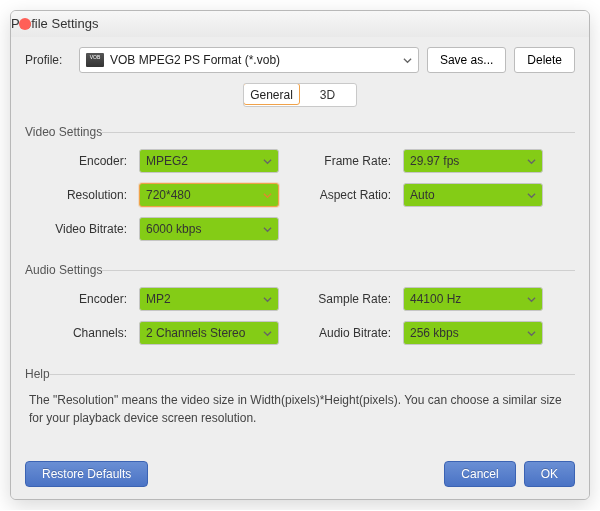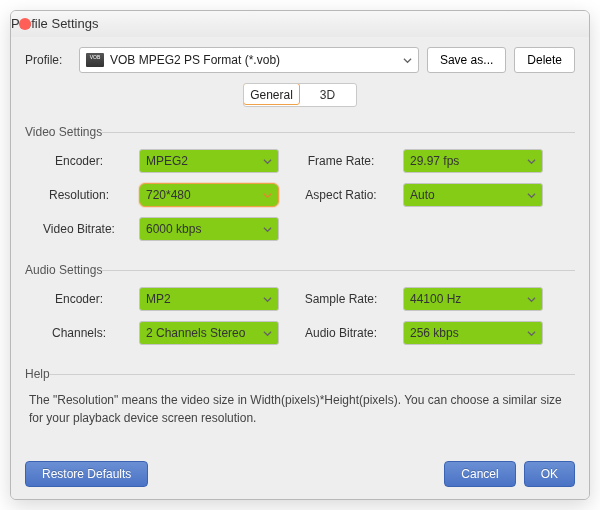--- a/index.html
+++ b/index.html
@@ -124,34 +124,34 @@
     background: #cfcfcf;
   }
   .grid {
     display: grid;
     grid-template-columns: 96px 140px 100px 140px;
     column-gap: 12px;
     row-gap: 10px;
     align-items: center;
     padding-left: 6px;
   }
-  .lbl { text-align: center; color: #333; font-size: 12px; }
+  .lbl { text-align: right; color: #333; font-size: 12px; }
   .select {
     display: flex;
     align-items: center;
     background: #84cc16;
     border: 1px solid #c5c5c5;
     border-radius: 3px;
     height: 24px;
     padding: 0 6px;
     justify-content: space-between;
     cursor: pointer;
     font-size: 12px;
   }
-  .select.highlight { border-color: #f0a24a; box-shadow: 0 0 0 1px rgba(240,162,74,0.25); border-radius: 6px;}
+  .select.highlight { border-color: #f0a24a; box-shadow: 0 0 0 1px rgba(240,162,74,0.25);}
   .help-text {
     color: #444;
     font-size: 12px;
     line-height: 1.5;
     padding: 0 4px;
   }
   .footer {
     display: flex;
     justify-content: space-between;
     align-items: center;

